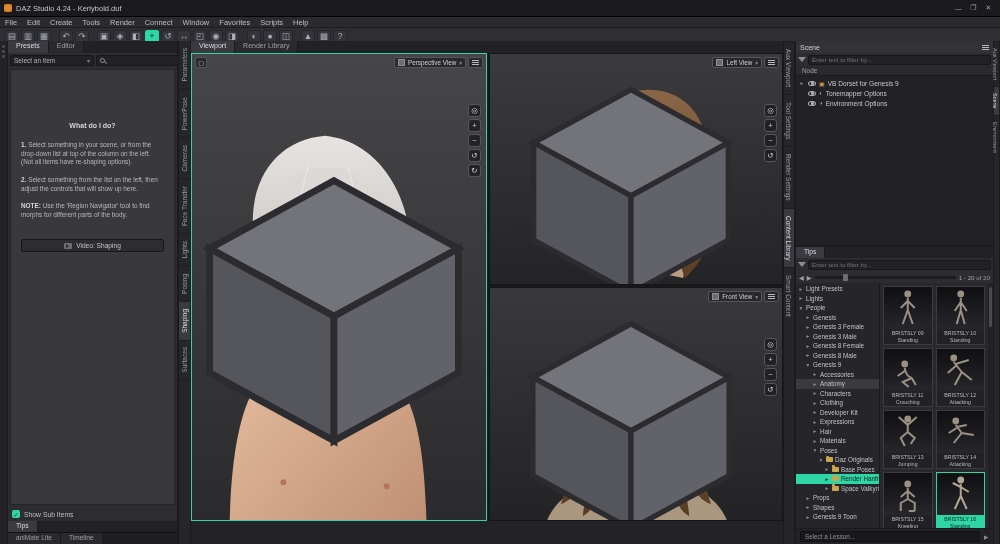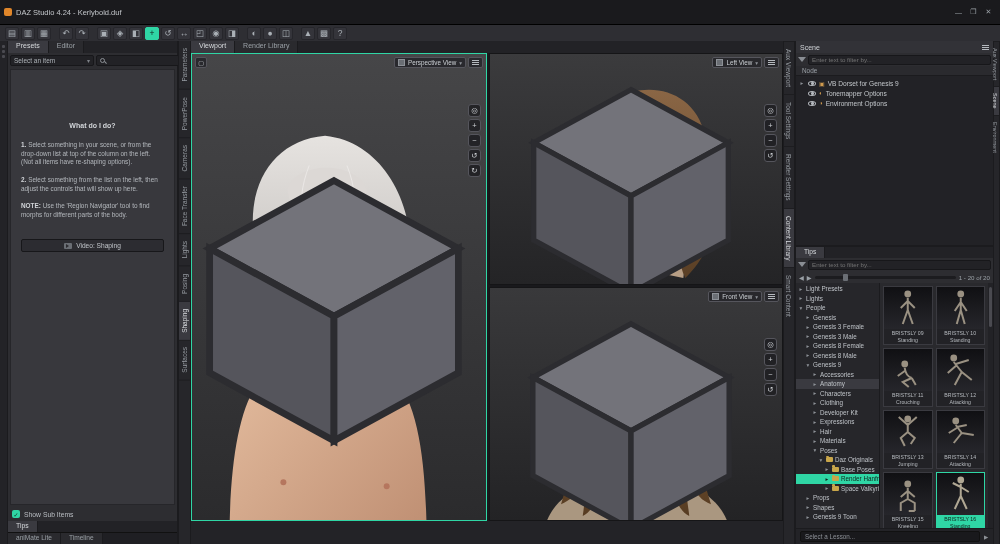--- a/index.html
+++ b/index.html
@@ -1,20 +1,20 @@
 <!DOCTYPE html>
 <html><head>
 <meta charset="utf-8">
 <style>
   html,body{margin:0;padding:0;background:#111;}
   *{box-sizing:border-box;font-family:"Liberation Sans",sans-serif;cursor:default;user-select:none;}
   .app{position:relative;width:1000px;height:544px;background:#2b2b2f;color:#b9bdc2;overflow:hidden;}
 
   
-  .titlebar{height:25px;background:#1a1a1d;display:flex;align-items:center;padding:0 4px;font-size:7.5px;color:#c3c6ca;border-bottom:1px solid #000;}
+  .titlebar{height:17px;background:#1a1a1d;display:flex;align-items:center;padding:0 4px;font-size:7.5px;color:#c3c6ca;border-bottom:1px solid #000;}
   .appicon{width:8px;height:8px;background:#e0862a;border-radius:2px;margin-right:4px;}
   .titlebar .sp{flex:1;}
   .wbtn{width:15px;text-align:center;font-size:7px;color:#9aa0a6;padding:0 2px;}
   .menubar{height:11px;background:#2b2b2f;display:flex;align-items:center;font-size:7.5px;border-bottom:1px solid #1c1c1f;}
   .menu-item{padding:0 5px;color:#b9bdc2;}
   .toolbar{height:17px;background:#2e2e33;display:flex;align-items:center;padding:0 5px;gap:2px;border-bottom:1px solid #1c1c1f;}
   .tbtn{width:14px;height:13px;display:flex;align-items:center;justify-content:center;font-size:8.5px;color:#aab0b6;border-radius:2px;background:#34343a;border:1px solid #26262b;}
   .tbtn.active{background:#2fd6a5;color:#10241d;border-color:#2fd6a5;}
   .tsep{width:4px;}
 
@@ -131,20 +131,32 @@
 
   <div class="titlebar">
     <span class="appicon"></span>
     <span>DAZ Studio 4.24 - Kerlybold.duf</span>
     <span class="sp"></span>
     <span class="wbtn">—</span>
     <span class="wbtn">❐</span>
     <span class="wbtn">✕</span>
   </div>
 
+  <div class="menubar">
+    <span class="menu-item">File</span>
+    <span class="menu-item">Edit</span>
+    <span class="menu-item">Create</span>
+    <span class="menu-item">Tools</span>
+    <span class="menu-item">Render</span>
+    <span class="menu-item">Connect</span>
+    <span class="menu-item">Window</span>
+    <span class="menu-item">Favorites</span>
+    <span class="menu-item">Scripts</span>
+    <span class="menu-item">Help</span>
+  </div>
 
   <div class="toolbar">
     <span class="tbtn">▤</span>
     <span class="tbtn">▥</span>
     <span class="tbtn">▦</span>
     <span class="tsep"></span>
     <span class="tbtn">↶</span>
     <span class="tbtn">↷</span>
     <span class="tsep"></span>
     <span class="tbtn">▣</span>

